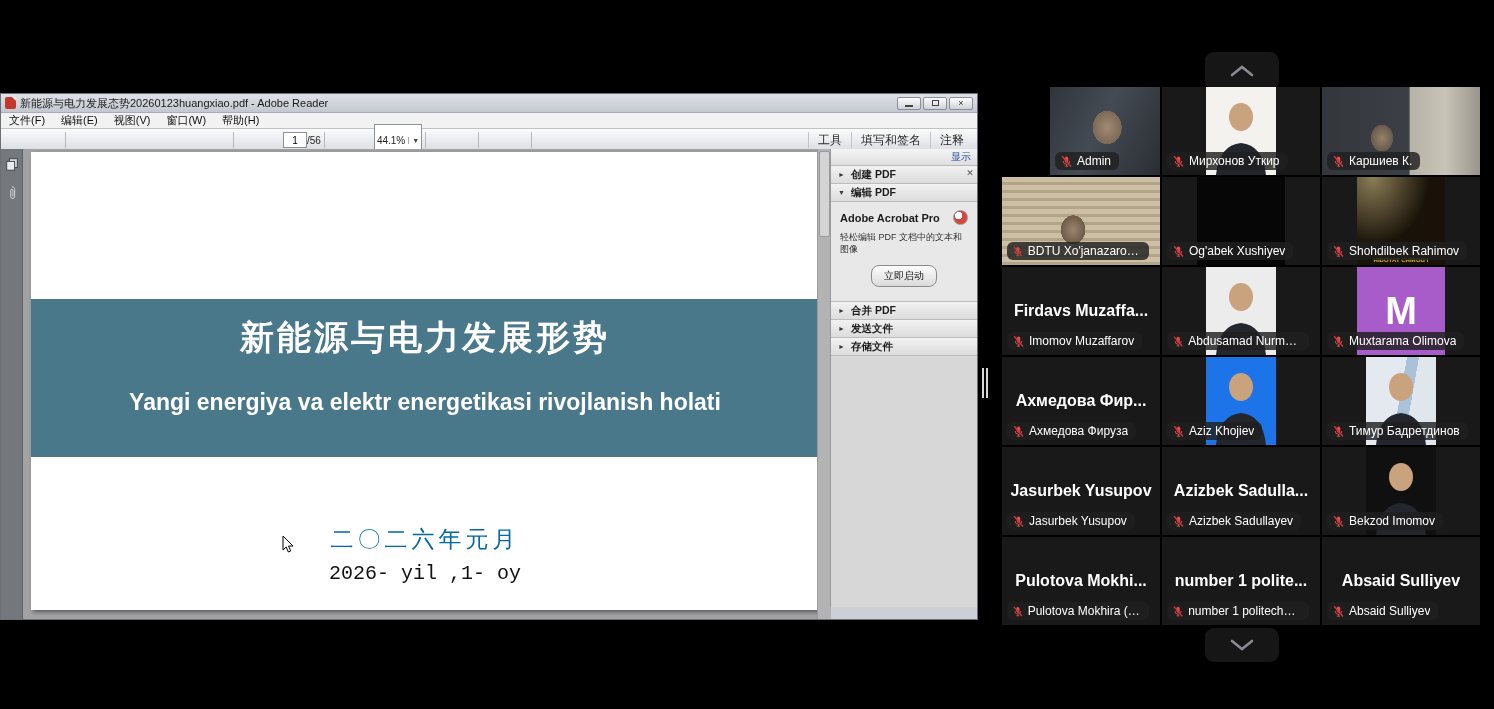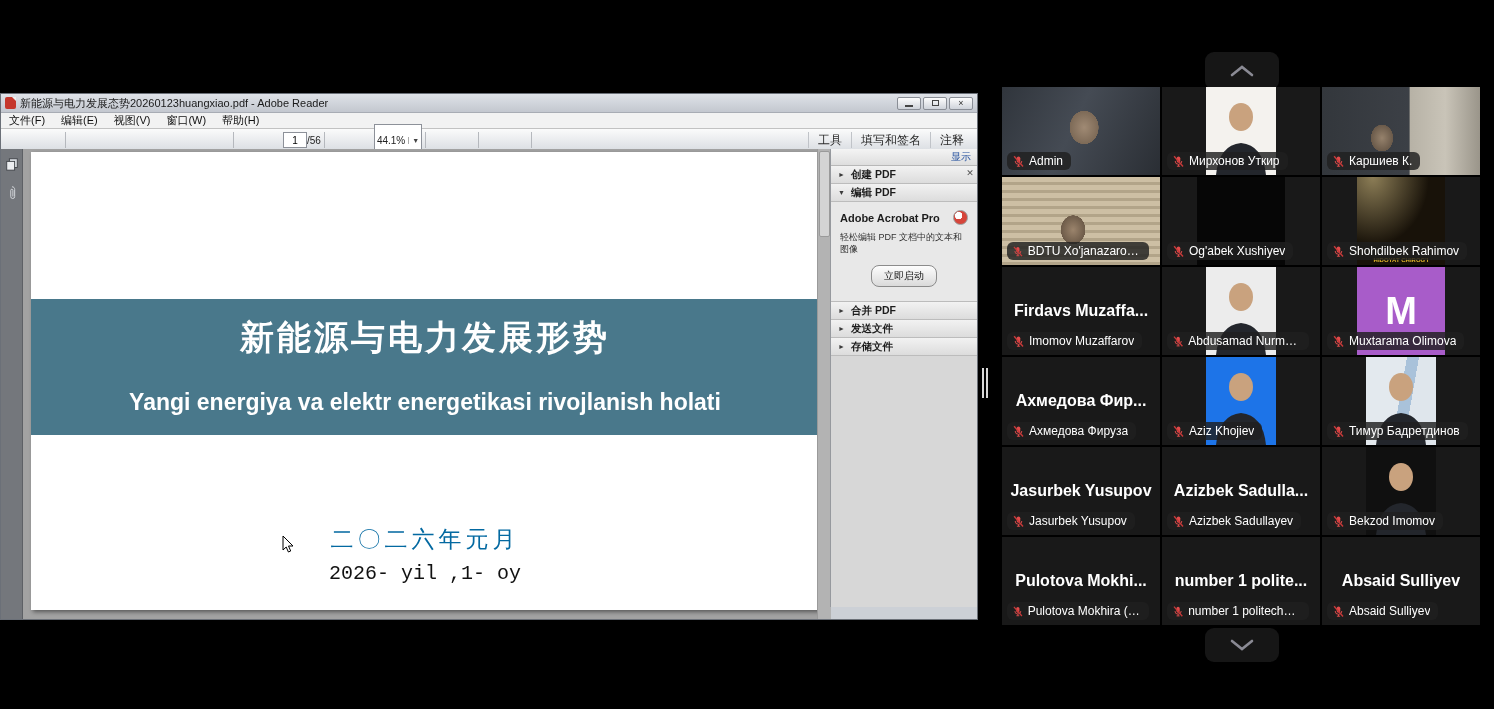--- a/index.html
+++ b/index.html
@@ -30,21 +30,21 @@
   #tb-right{margin-left:auto;display:flex;align-items:center;}
   .tb-right-btn{padding:0 9px;font-size:12px;color:#2b2b2b;border-left:1px solid #c0c3c8;height:16px;display:flex;align-items:center;}
 
   
   #content{position:absolute;left:0;top:55px;right:0;bottom:0;}
   #leftbar{position:absolute;left:0;top:0;bottom:0;width:22px;background:#74777c;border-right:1px solid #5d6065;display:flex;flex-direction:column;align-items:center;padding-top:8px;gap:14px;box-sizing:border-box;}
   #docarea{position:absolute;left:22px;top:0;bottom:0;right:146px;background:#a2a2a2;overflow:hidden;}
   #docscroll{position:absolute;right:0;top:0;bottom:0;width:13px;background:#b3b3b3;border-left:1px solid #9a9a9a;}
   #docscroll .thumb{position:absolute;left:1px;right:1px;top:2px;height:84px;background:#d4d4d4;border:1px solid #9a9a9a;border-radius:2px;}
   #page{position:absolute;left:8px;top:3px;width:788px;height:458px;background:#fff;box-shadow:2px 2px 4px rgba(0,0,0,.45);}
-  #band{position:absolute;left:0;top:147px;width:100%;height:136px;background:#49788b;color:#fff;text-align:center;}
+  #band{position:absolute;left:0;top:147px;width:100%;height:158px;background:#49788b;color:#fff;text-align:center;}
   #title-cn{font-size:34px;font-weight:bold;letter-spacing:3px;margin-top:16px;}
   #title-uz{font-size:23px;font-weight:bold;margin-top:28px;}
   #date-cn{position:absolute;top:372px;width:100%;text-align:center;font-size:23px;color:#0369a1;letter-spacing:4px;}
   #date-uz{position:absolute;top:410px;width:100%;text-align:center;font-size:20px;color:#111;font-family:"Liberation Mono","DejaVu Sans Mono",monospace;}
   #cursor{position:absolute;left:251px;top:383px;}
 
   
   #panel{position:absolute;right:0;top:0;bottom:12px;width:146px;background:#d7d7d7;border-left:1px solid #96999e;font-size:10.5px;color:#1c1c1c;}
   #panel-head{height:16px;background:linear-gradient(#f4f4f4,#dedede);border-bottom:1px solid #b8b8b8;display:flex;align-items:center;justify-content:flex-end;padding:0 6px;}
   #show-link{color:#23509e;font-size:10px;}
@@ -73,21 +73,21 @@
   .av-white{background:#ececec;}
   .av-light{background:#f4f2ee;}
   .av-blue{background:#1d74e8;}
   .av-dark{background:#101010;}
   .av-black{background:#060606;}
   .av-flag{background:linear-gradient(100deg,#e3e9ee 0 48%,#a9c2da 48% 62%,#dfe6ec 62%);}
   .av-purple{background:#a85cc9;display:flex;align-items:center;justify-content:center;}
   .av-purple span{color:#fff;font-size:38px;font-weight:600;}
   .av-hidoyat{background:radial-gradient(at 18% 0%,rgba(236,214,150,.55) 0%,rgba(0,0,0,0) 55%),#181209;}
   .hid-cap{position:absolute;bottom:2px;left:0;right:0;text-align:center;font-size:6px;font-weight:bold;color:#e5b92c;white-space:nowrap;overflow:hidden;}
-  .v-admin{background:radial-gradient(ellipse 26px 30px at 52% 46%,#a08a74 0%,#7d6a57 55%,rgba(0,0,0,0) 56%),linear-gradient(115deg,#30353c 0%,#454b54 45%,#2a2e34 100%);}
+  .v-admin{background:radial-gradient(ellipse 26px 30px at 52% 46%,#a08a74 0%,#7d6a57 55%,rgba(0,0,0,0) 56%),linear-gradient(115deg,#30353c 0%,#454b54 45%,#2a2e34 100%);margin-left:48px;}
   .v-karshiev{background:radial-gradient(ellipse 20px 24px at 38% 58%,#96826c 0%,#6a5a4a 55%,rgba(0,0,0,0) 56%),linear-gradient(90deg,#33373c 0%,#3c4046 55%,#b7b2a6 56%,#c9c4b8 78%,#9a958a 100%);}
   .v-bdtu{background:radial-gradient(ellipse 22px 26px at 45% 60%,#9b846c 0%,#6d5b49 55%,rgba(0,0,0,0) 56%),repeating-linear-gradient(180deg,#cdbfa4 0 5px,#b2a489 5px 8px);}
 
   .chev{background:#161616;border-radius:9px;display:flex;align-items:center;justify-content:center;}
   #chev-up{left:1205px;top:52px;width:74px;height:38px;}
   #chev-down{left:1205px;top:628px;width:74px;height:34px;}
 </style>
 </head>
 <body>
 

